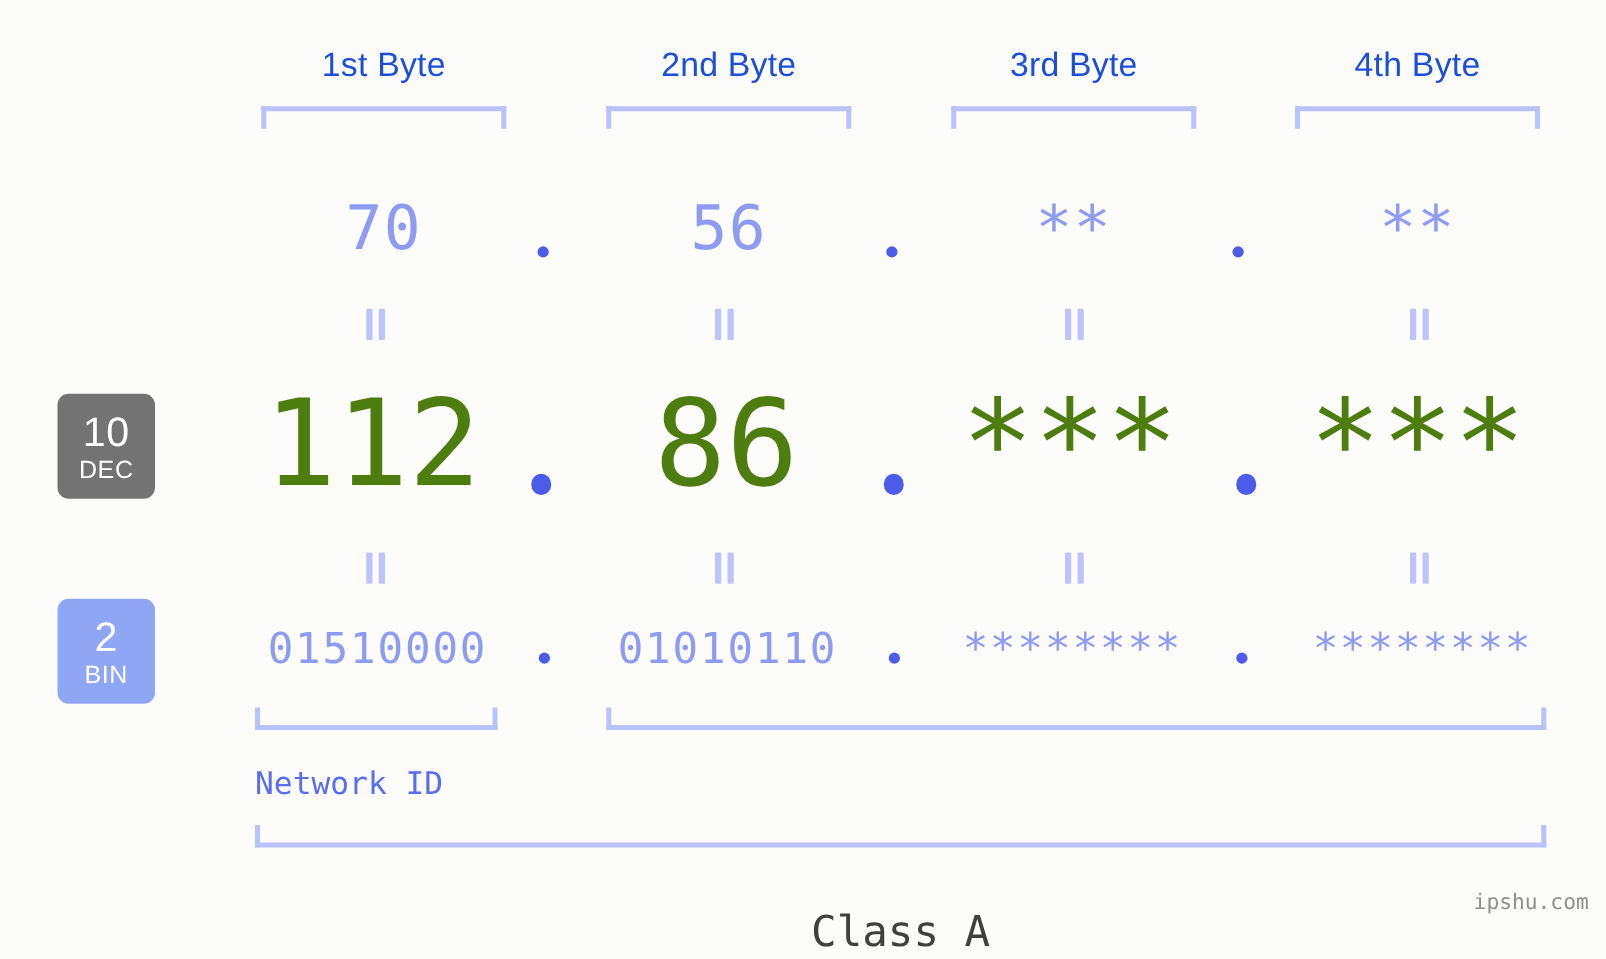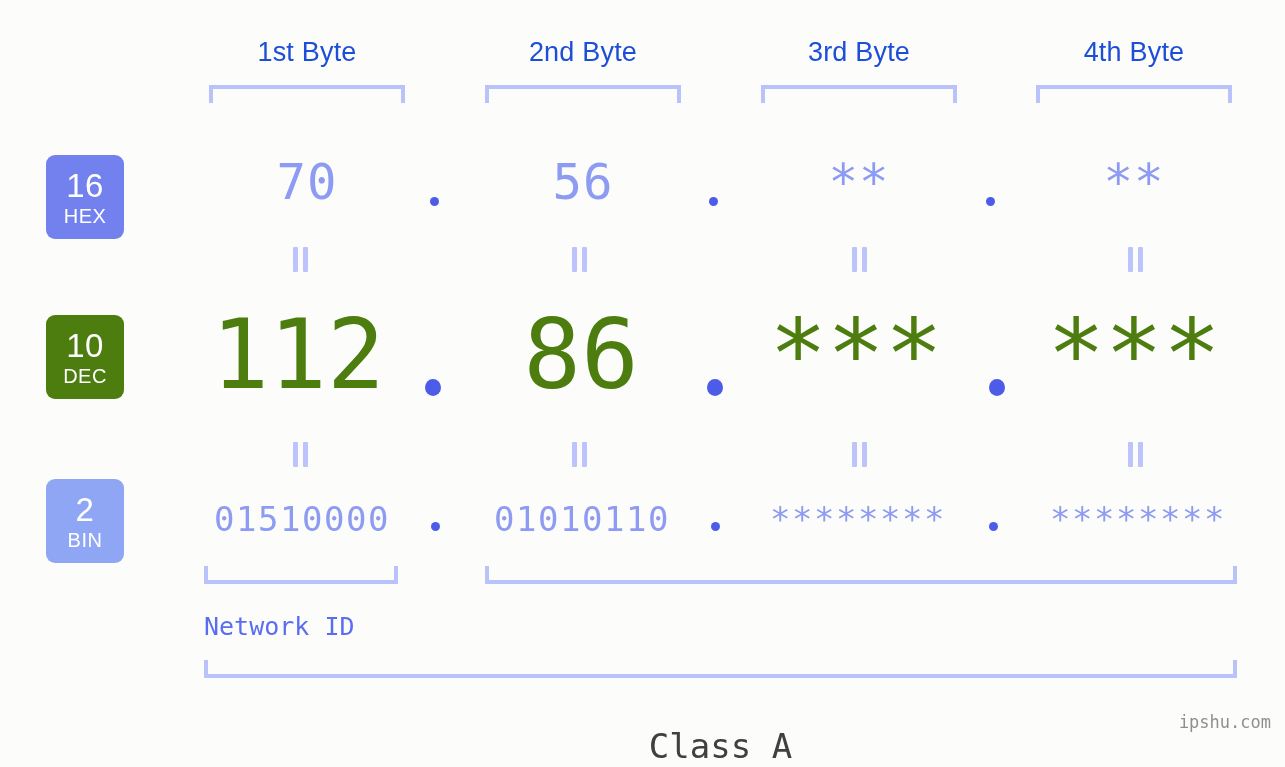--- a/index.html
+++ b/index.html
@@ -64,21 +64,21 @@
     font-weight: 400;
     letter-spacing: 0.5px;
   }
   .badge .lbl {
     font-size: 20px;
     font-weight: 400;
     margin-top: 4px;
     letter-spacing: 0.5px;
   }
   #badge-hex { top: 155px; height: 84px; background: #7281ee; }
-  #badge-dec { top: 315px; height: 84px; background: #4d7c0f; }
+  #badge-dec { top: 315px; height: 84px; background: #737373; }
   #badge-bin { top: 479px; height: 84px; background: #8fa6f5; }
 
   
   .cell {
     position: absolute;
     text-align: center;
     white-space: nowrap;
     font-family: "DejaVu Sans Mono", "Liberation Mono", monospace;
   }
   .row-hex .cell {
@@ -191,24 +191,20 @@
   <div class="byte-header" style="left:209px;width:196px;">1st Byte</div>
   <div class="byte-header" style="left:485px;width:196px;text-align:center;">2nd Byte</div>
   <div class="byte-header" style="left:761px;width:196px;">3rd Byte</div>
   <div class="byte-header" style="left:1036px;width:196px;">4th Byte</div>
 
   <div class="bracket-top" style="left:209px;width:196px;"></div>
   <div class="bracket-top" style="left:485px;width:196px;"></div>
   <div class="bracket-top" style="left:761px;width:196px;"></div>
   <div class="bracket-top" style="left:1036px;width:196px;"></div>
 
-  <div class="badge" id="badge-hex">
-    <span class="num">16</span>
-    <span class="lbl">HEX</span>
-  </div>
   <div class="badge" id="badge-dec">
     <span class="num">10</span>
     <span class="lbl">DEC</span>
   </div>
   <div class="badge" id="badge-bin">
     <span class="num">2</span>
     <span class="lbl">BIN</span>
   </div>
 
   <div class="row-hex">

